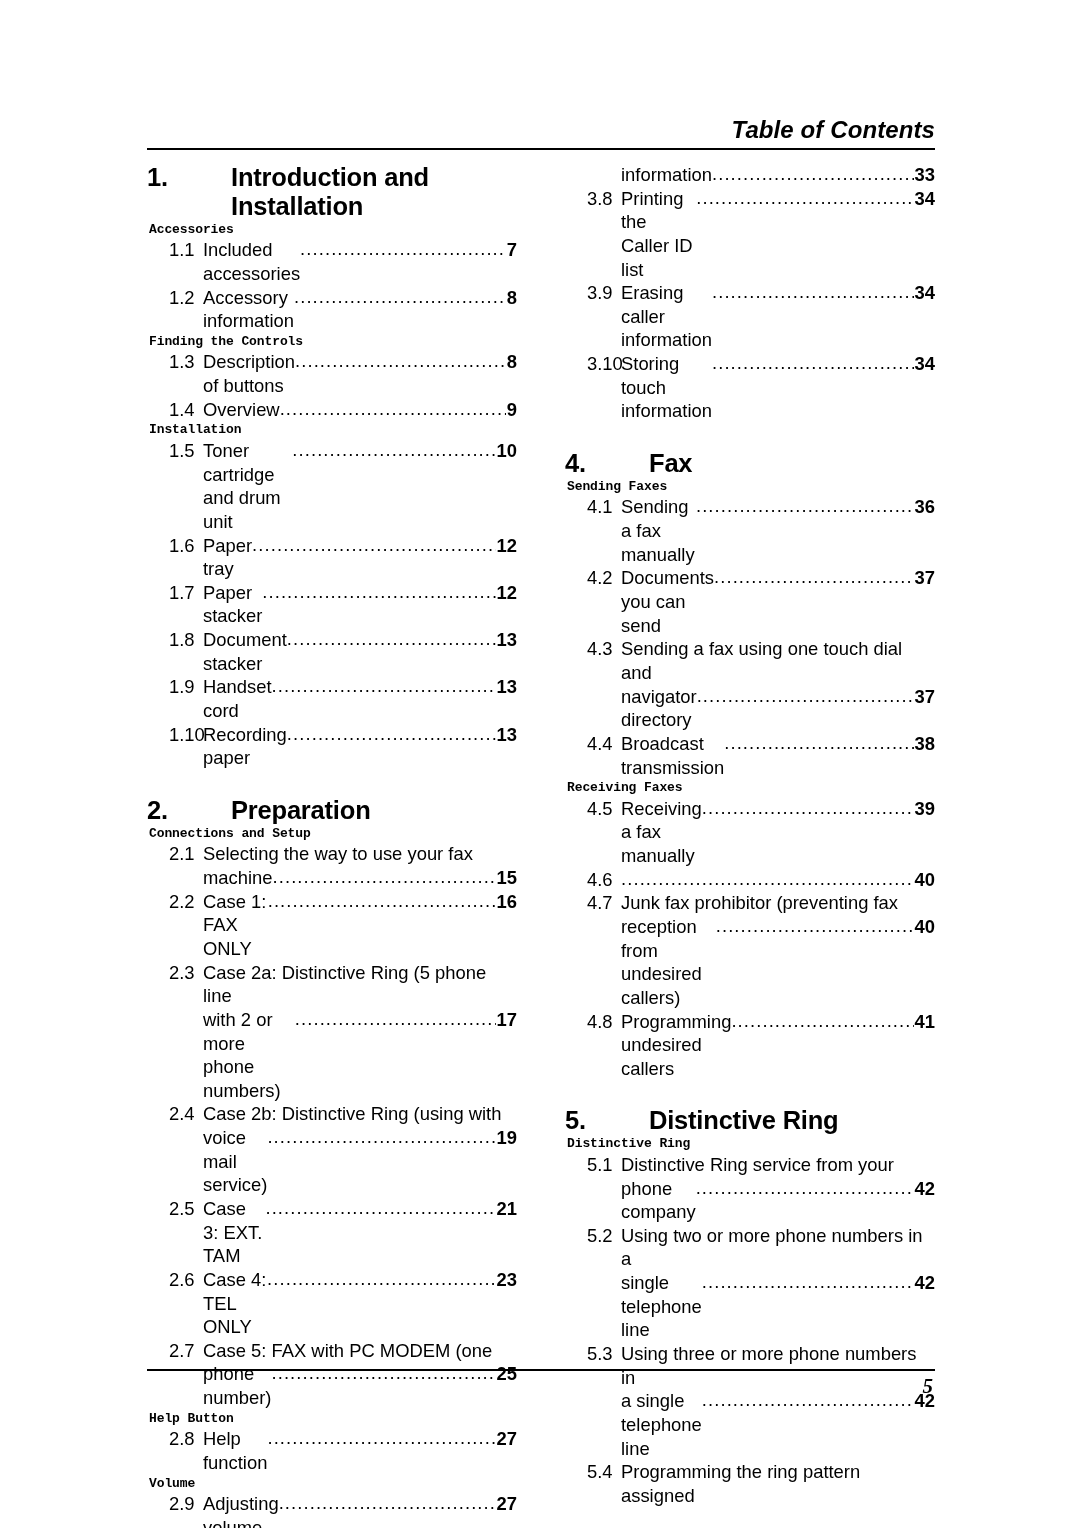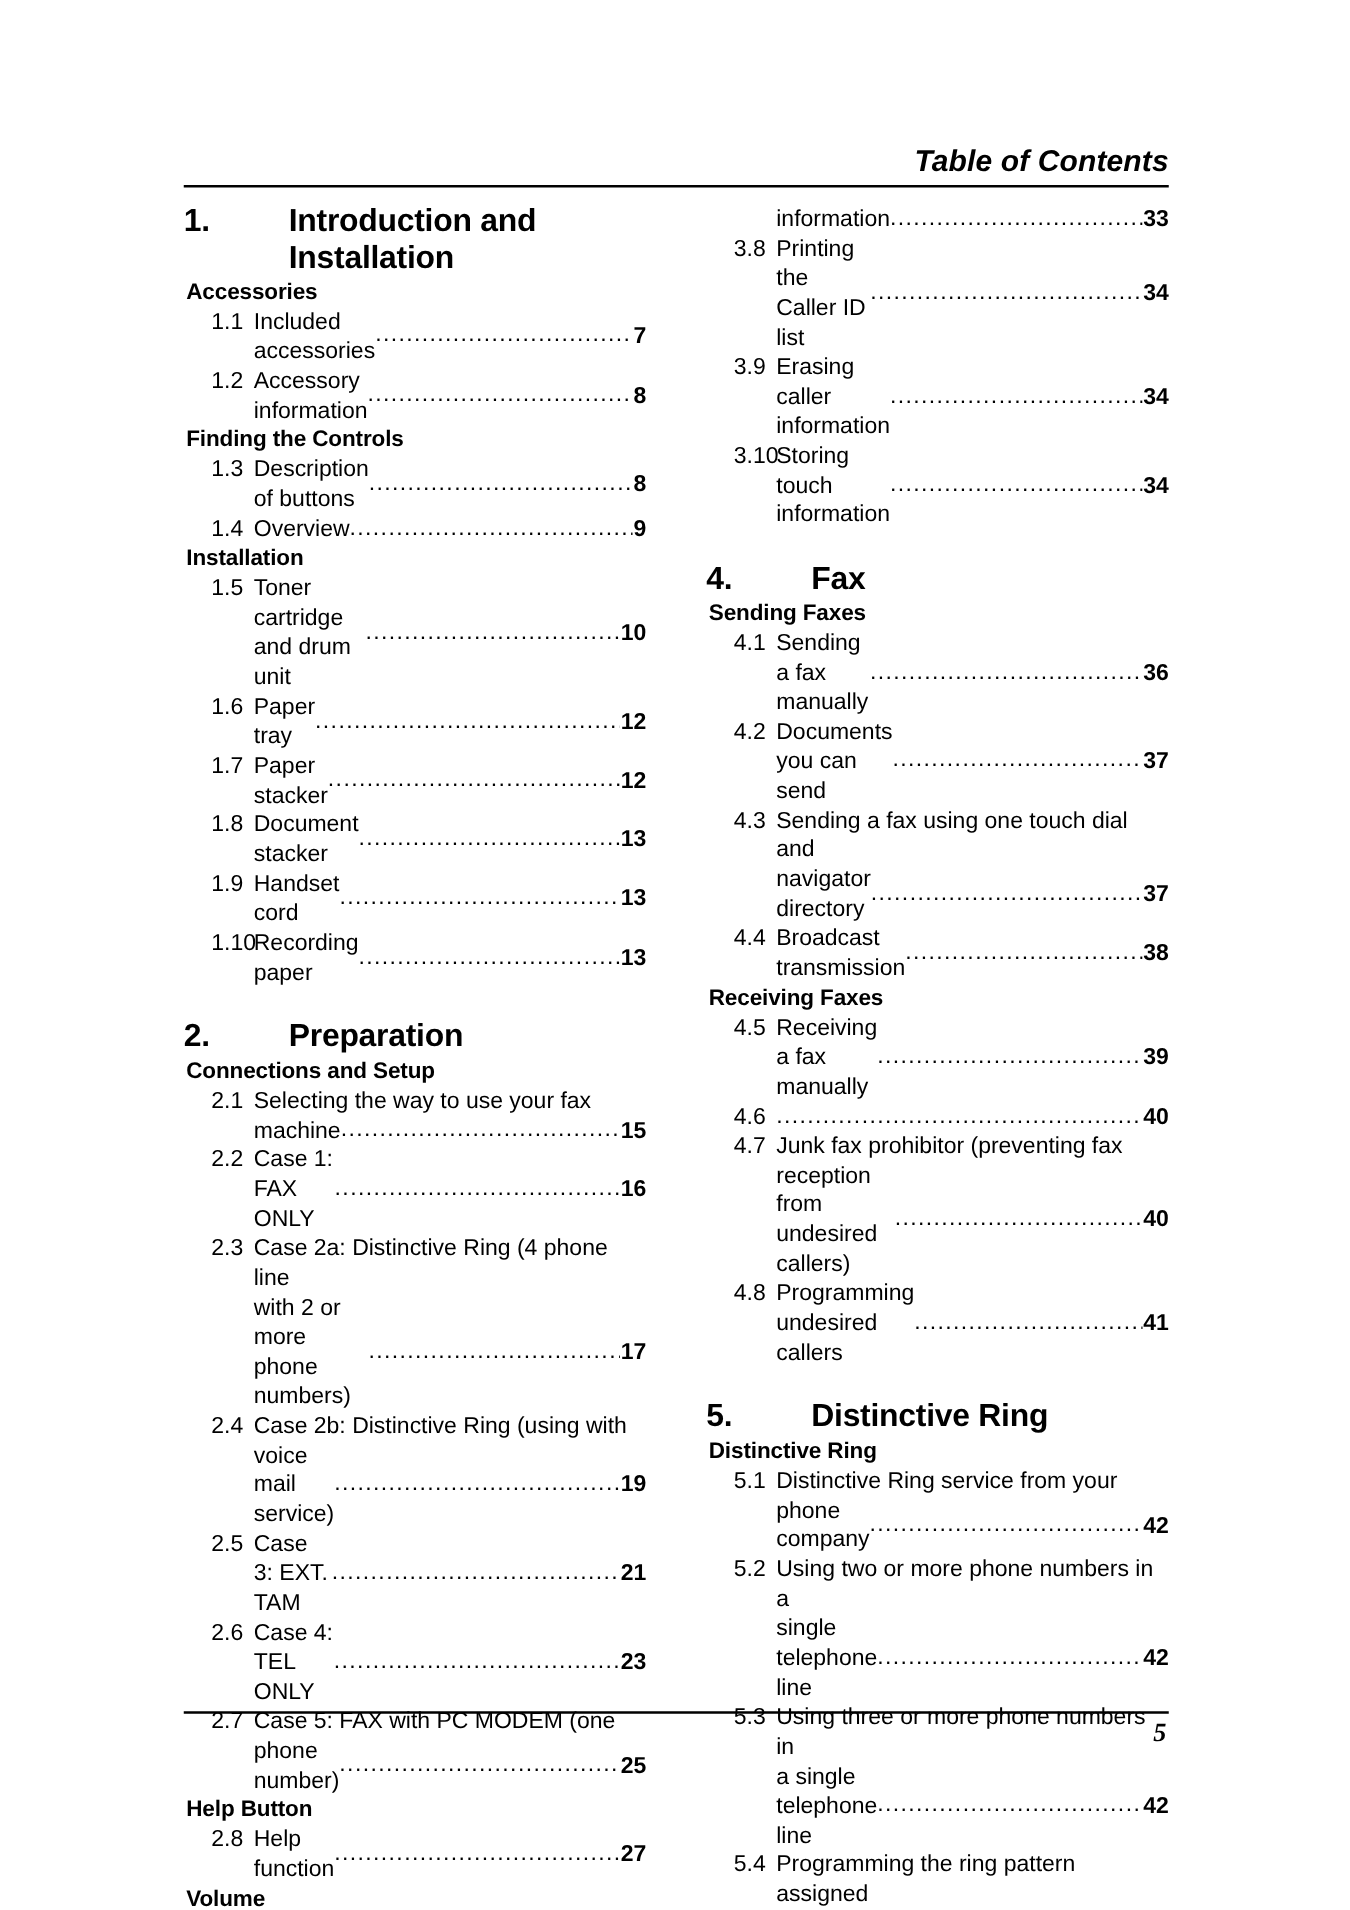--- a/index.html
+++ b/index.html
@@ -96,23 +96,23 @@
     letter-spacing: -0.2px;
   }
   .chapter.first { margin-top: 0; }
   .chapter-num {
     width: 36px;
     flex: 0 0 36px;
   }
   .chapter-title { flex: 1 1 auto; margin-left: 48px; }
 
   .group {
-    font-family: Liberation Sans, sans-serif;
+    font-family: Liberation Mono, monospace;
     font-weight: bold;
-    font-size: 18px;
+    font-size: 13px;
     line-height: 1.28;
     margin-top: 1px;
     margin-bottom: 0px;
     padding-left: 2px;
     letter-spacing: -0.1px;
   }
 
   .entry {
     display: flex;
     align-items: flex-start;
@@ -126,21 +126,21 @@
     padding-left: 22px;
     box-sizing: border-box;
     white-space: nowrap;
   }
   .entry-body {
     flex: 1 1 auto;
     min-width: 0;
   }
   .leaderline {
     display: flex;
-    align-items: center;
+    align-items: flex-start;
     width: 100%;
   }
   .leader-text {
     flex: 0 1 auto;
     white-space: pre-wrap;
   }
   .leader-dots {
     flex: 1 1 auto;
     overflow: hidden;
     white-space: nowrap;
@@ -303,21 +303,21 @@
               <span class="leader-text">Case 1: FAX ONLY </span>
               <span class="leader-dots"></span>
               <span class="leader-page">16</span>
             </div>
           </span>
         </div>
         <div class="entry">
           <span class="entry-num">2.3</span>
           <span class="entry-body">
             <div class="leaderline">
-              <span class="leader-text">Case 2a: Distinctive Ring (4 phone line</span>
+              <span class="leader-text">Case 2a: Distinctive Ring (5 phone line</span>
             </div>
             <div class="leaderline">
               <span class="leader-text">with 2 or more phone numbers) </span>
               <span class="leader-dots"></span>
               <span class="leader-page">17</span>
             </div>
           </span>
         </div>
         <div class="entry">
           <span class="entry-num">2.4</span>

